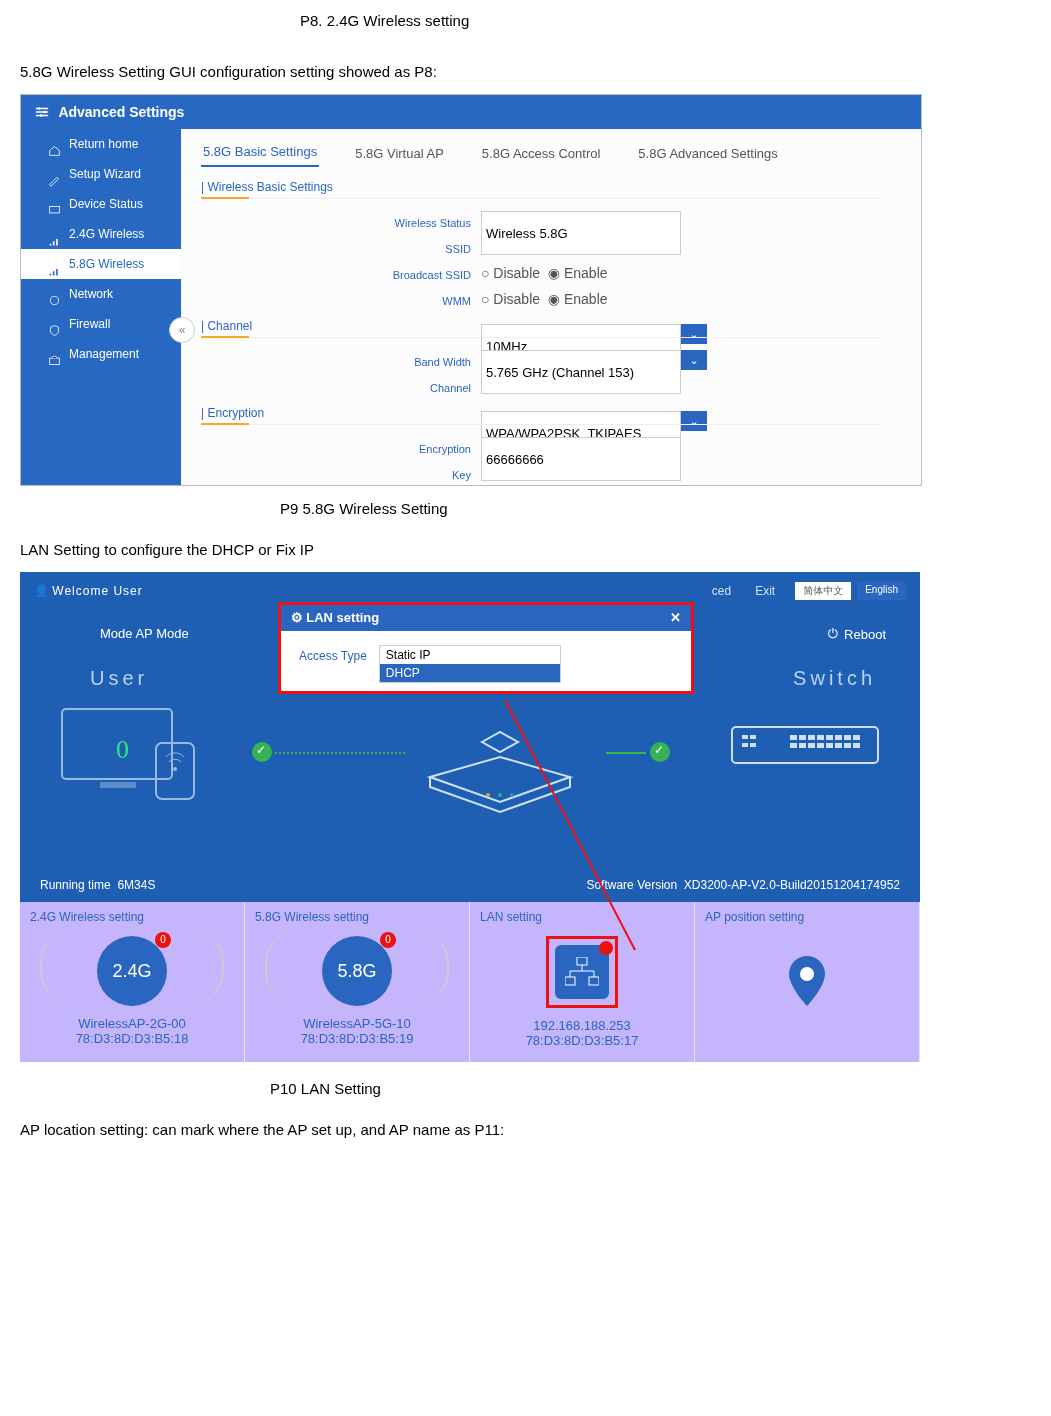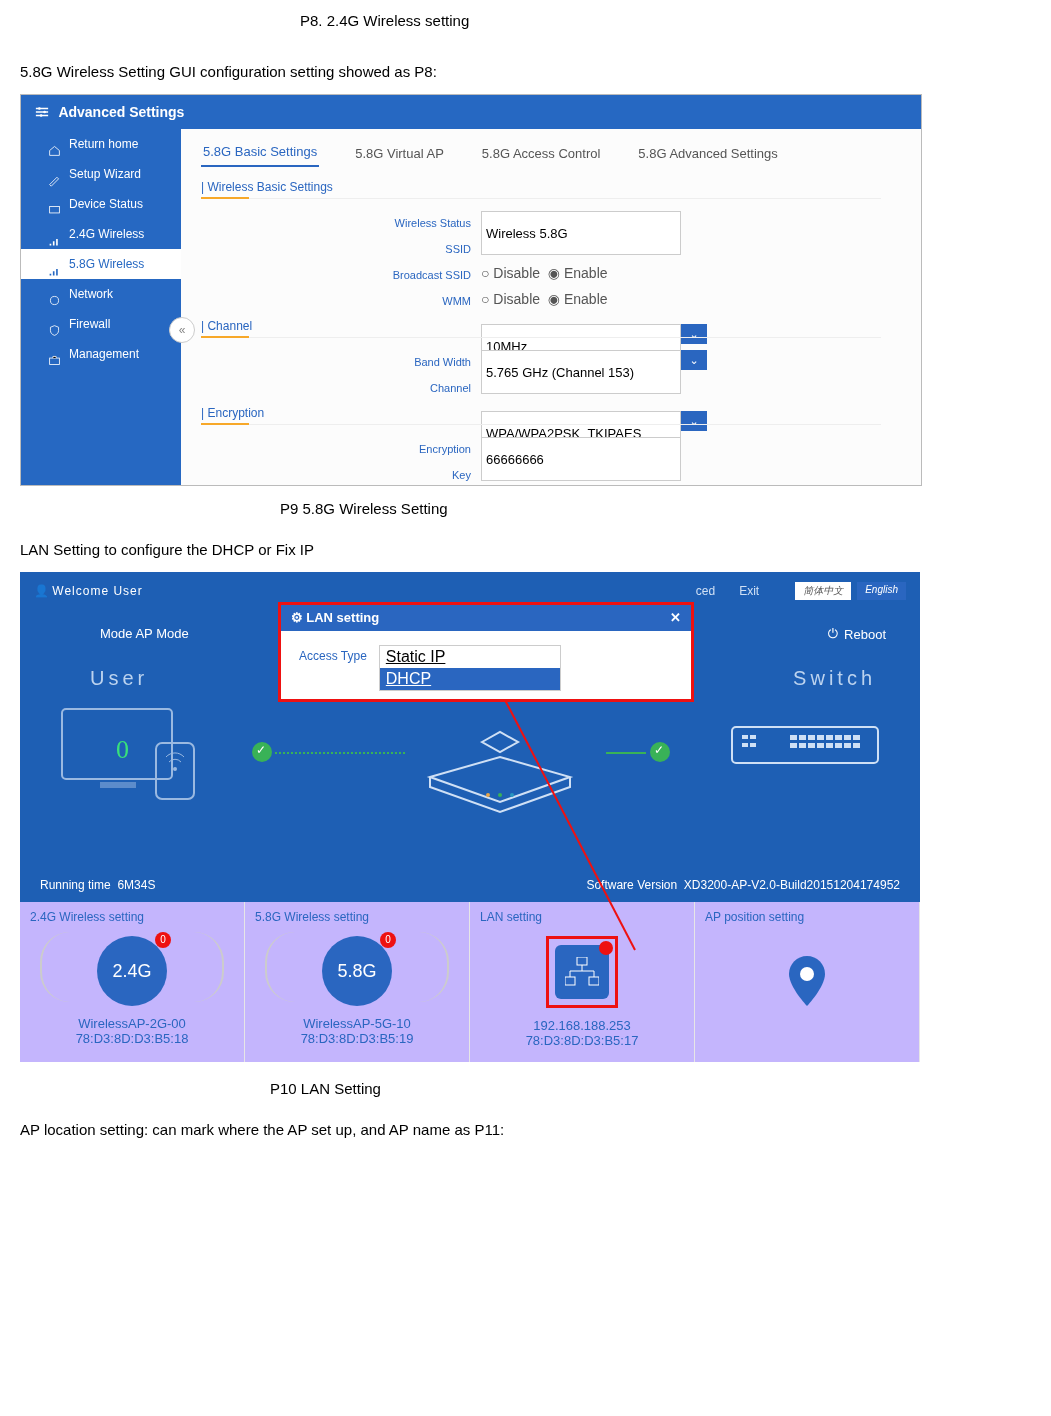--- a/index.html
+++ b/index.html
@@ -29,21 +29,21 @@
   .p9-radio { font-size:14px; color:#555;}
   .p9-toggle { display:inline-block; width:32px; height:14px; background:#2a66c0; border-radius:2px; color:#fff; font-size:8px; line-height:14px; padding-left:3px; vertical-align:middle;}
   .p9-btn-analyzer { display:inline-block; background:#2a66c0; color:#fff; font-size:9px; padding:3px 6px; margin-left:8px;}
   .collapse-pill { position:absolute; left:148px; top:222px; width:24px; height:24px; border:1px solid #ccc; border-radius:50%; background:#fff; display:flex; align-items:center; justify-content:center; color:#888; z-index:5;}
   
   .p10 { width:900px; position:relative; font-size:12px;}
   .p10-top { height:330px; background:#1e5fb4; position:relative; color:#fff;}
   .p10-topbar { height:38px; display:flex; align-items:center; padding:0 14px;}
   .p10-welcome { flex:1;}
   .p10-nav { display:flex; gap:24px; color:#cfe0f5;}
-  .p10-lang { display:flex; gap:6px; margin-left:36px;font-style:italic;}
+  .p10-lang { display:flex; gap:6px; margin-left:20px;}
   .p10-lang span { background:#fff; color:#555; font-size:10px; padding:2px 8px;}
   .p10-lang span.en { background:#2a66c0; color:#fff;}
   .p10-mode { position:absolute; left:80px; top:54px; font-size:13px;}
   .p10-reboot { position:absolute; right:34px; top:54px; font-size:13px; display:flex; align-items:center; gap:6px;}
   .p10-scene { position:absolute; left:0; right:0; top:95px; height:170px;}
   .p10-scene .label { position:absolute; color:#bcd3ef; letter-spacing:4px; font-size:20px;}
   .label.user { left:70px; top:0;}
   .label.switch { right:44px; top:0;}
   .dev-monitor { position:absolute; left:40px; top:40px;}
   .dev-monitor svg { opacity:.7;}
@@ -56,21 +56,21 @@
   .check.c2 { left:630px; top:75px;}
   .dashline { position:absolute; left:255px; top:85px; width:130px; border-top:2px dotted #39b257;}
   .solidline { position:absolute; left:586px; top:85px; width:40px; border-top:2px solid #39b257;}
   .p10-status { position:absolute; bottom:10px; left:20px; right:20px; display:flex; justify-content:space-between; font-size:12px;}
   
   .modal { position:absolute; left:258px; top:30px; width:410px; background:#fff; border:3px solid #e11; color:#000; z-index:10;}
   .modal-hd { background:#2a66c0; color:#fff; height:26px; line-height:26px; padding:0 10px; font-size:13px; font-weight:bold; display:flex; justify-content:space-between;}
   .modal-body { padding:14px 18px 8px; display:flex; align-items:flex-start; gap:12px;}
   .modal-body .mlbl { color:#2a66c0; font-size:12px; padding-top:4px;}
   .modal-sel { border:1px solid #ccc; width:180px;}
-  .modal-sel .opt { padding:2px 6px; font-size:16px;text-decoration:underline;}
+  .modal-sel .opt { padding:2px 6px; font-size:12px;}
   .modal-sel .opt.sel { background:#2a66c0; color:#fff;}
   .modal-apply { text-align:center; padding:0 0 10px;}
   .modal-apply span { display:inline-block; background:#2a66c0; color:#fff; padding:3px 18px; border:2px solid #e11; font-size:12px;}
   .arrowline { position:absolute; top:128px; left:485px; pointer-events:none; z-index:9;}
   
   .p10-tiles { display:flex; background:#c4b5fd;}
   .tile { flex:1; border-right:1px solid #e6e6e6; padding:8px 10px 14px; position:relative; text-align:center;}
   .tile-title { color:#2a66c0; font-size:12px; text-align:left; margin-bottom:12px;}
   .circle { width:70px; height:70px; border-radius:50%; background:#2a66c0; color:#fff; display:inline-flex; align-items:center; justify-content:center; font-size:18px; position:relative;}
   .circle .badge { position:absolute; top:-4px; right:-4px; width:16px; height:16px; background:#e11; color:#fff; border-radius:50%; font-size:10px; line-height:16px;}

